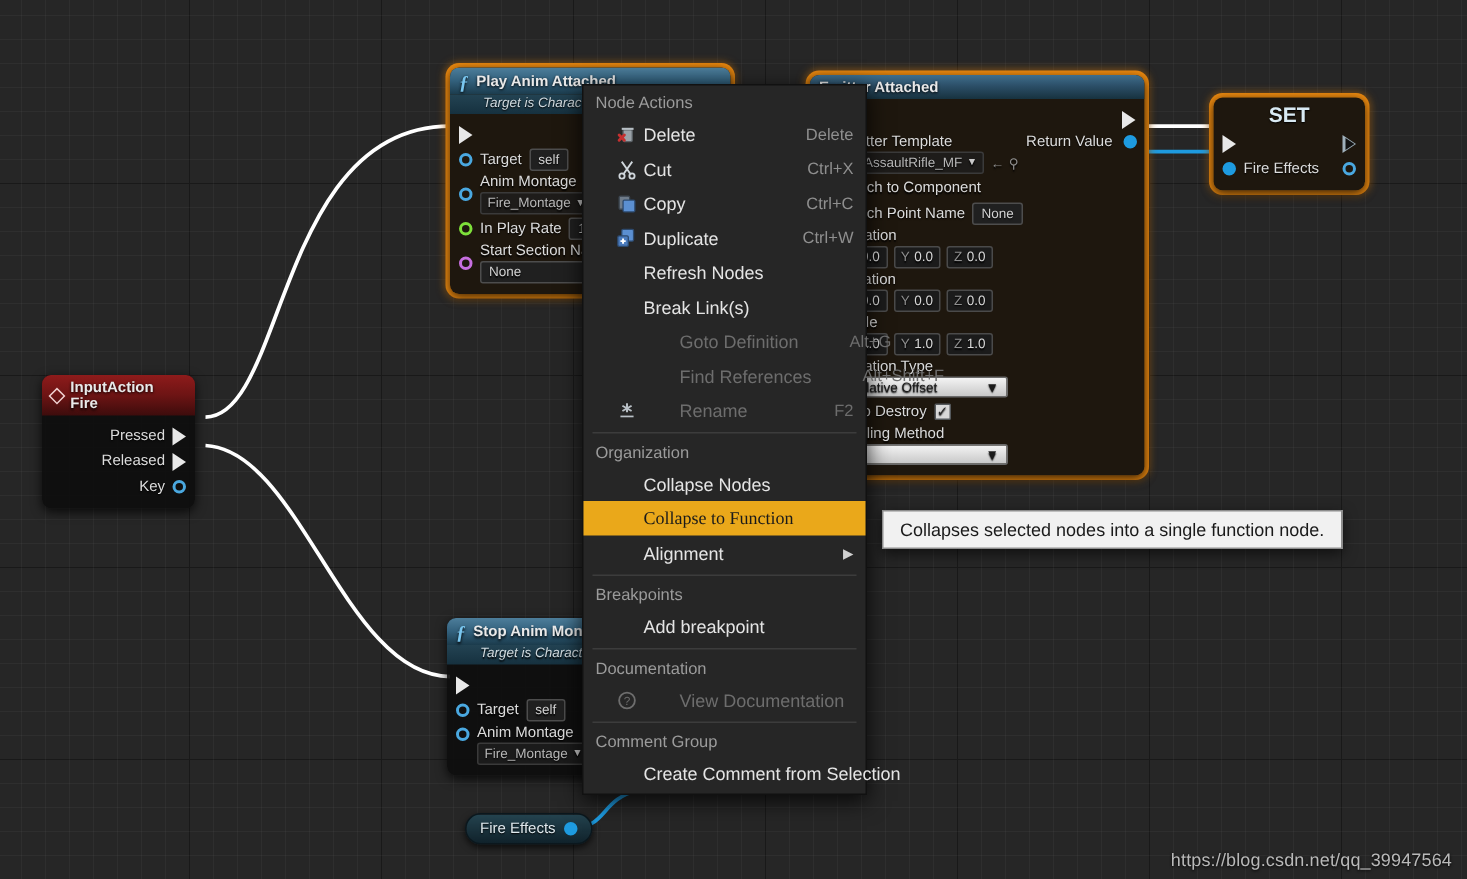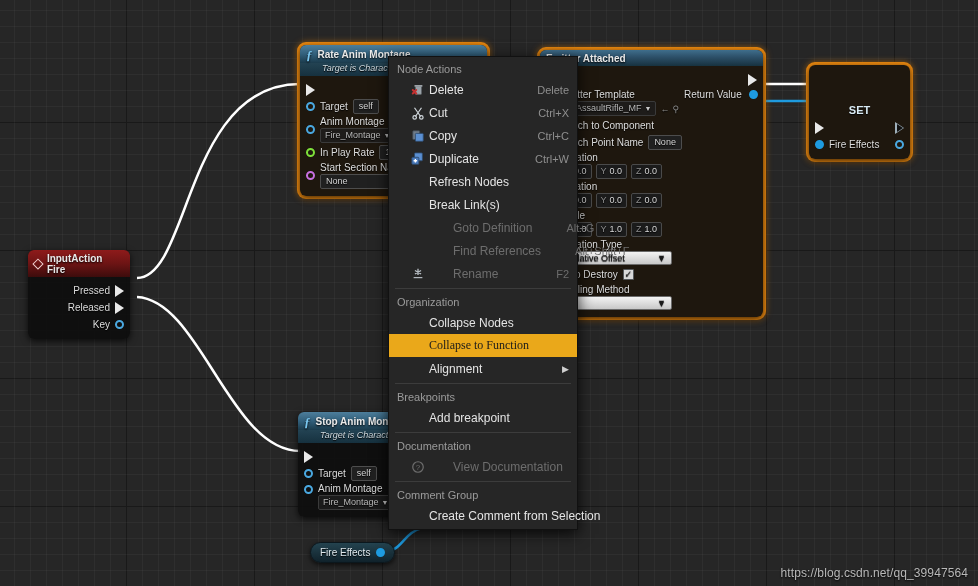--- a/index.html
+++ b/index.html
@@ -247,21 +247,21 @@
           <span class="pin-dot"></span>
         </div>
       </div>
     </div>
   </div>
 
   <div class="node selected" style="left:297px;top:42px;width:193px;">
     <div class="node-body">
       <div class="node-title fn">
         <span class="fx-glyph">ƒ</span>
-        <span>Rate Anim Montage</span>
+        <span>Play Anim Attached</span>
       </div>
       <div class="node-subtitle">Target is Character</div>
       <div class="node-content">
         <div class="pin-row">
           <span class="pin-exec"></span>
         </div>
         <div class="pin-row">
           <span class="pin-dot"></span>
           <span class="pin-label">Target</span>
           <span class="val-box">self</span>
@@ -423,21 +423,21 @@
               <span>▼</span>
             </span>
           </span>
         </div>
       </div>
     </div>
   </div>
 
   <div class="node selected" style="left:806px;top:62px;width:107px;">
     <div class="node-body">
-      <div style="text-align:center;font-size:11px;font-weight:bold;color:#d9eaf3;padding:3px 0 1px;text-shadow:0 1px 1px #000;margin-top:36px;">SET</div>
+      <div style="text-align:center;font-size:14px;font-weight:bold;color:#d9eaf3;padding:3px 0 1px;text-shadow:0 1px 1px #000;">SET</div>
       <div class="node-content" style="padding-top:2px;">
         <div class="pin-row" style="justify-content:space-between;">
           <span class="pin-exec"></span>
           <span class="pin-exec hollow"></span>
         </div>
         <div class="pin-row" style="justify-content:space-between;">
           <span style="display:flex;gap:5px;align-items:center;">
             <span class="pin-dot filled"></span>
             <span class="pin-label">Fire Effects</span>
           </span>
@@ -595,15 +595,18 @@
         <span class="lbl">View Documentation</span>
       </div>
       <div class="mi-sep"></div>
       <div class="mi-heading">Comment Group</div>
       <div class="mi">
         <span class="ico"></span>
         <span class="lbl">Create Comment from Selection</span>
       </div>
     </div>
 
+  <div id="tooltip" style="left:588px;top:340px;">
+    <span>Collapses selected nodes into a single function node.</span>
+  </div>
 
   <div id="watermark">https://blog.csdn.net/qq_39947564</div>
 </div>
 
 </body></html>

